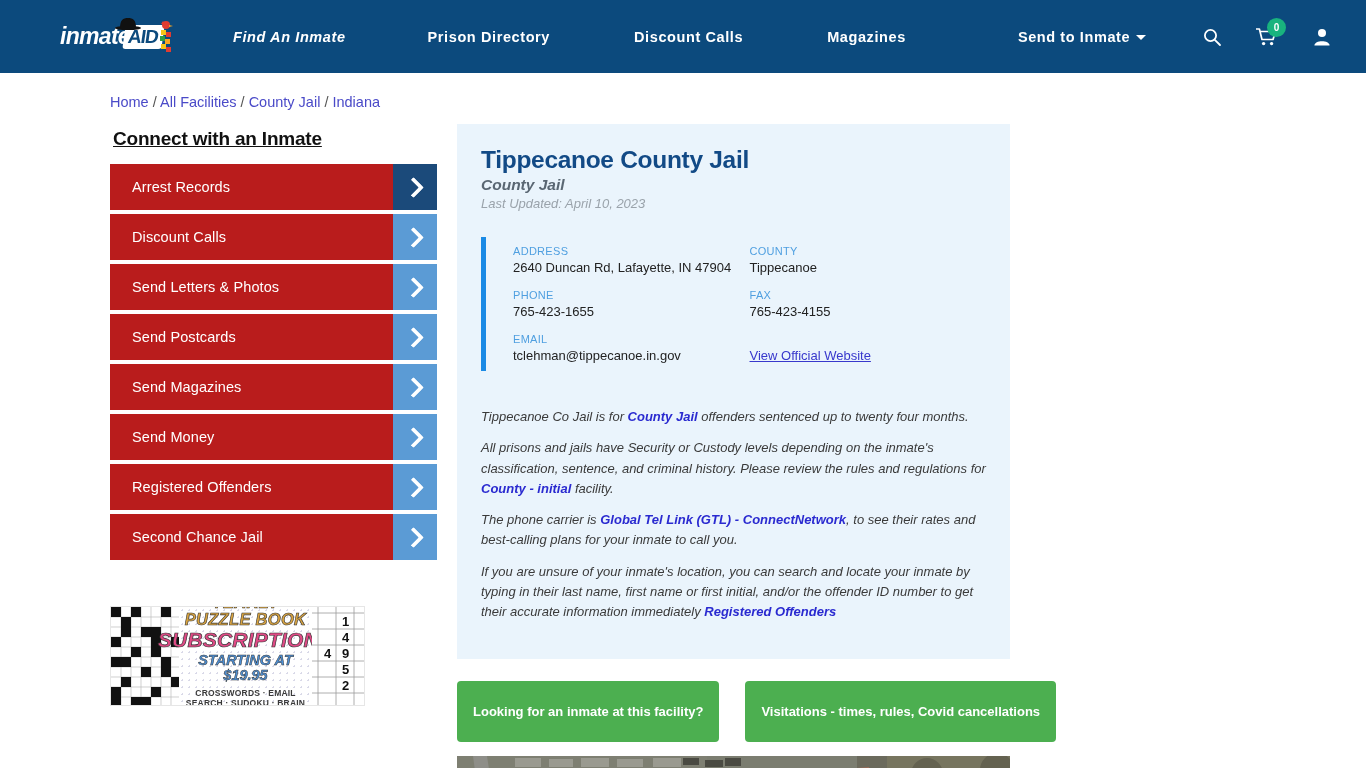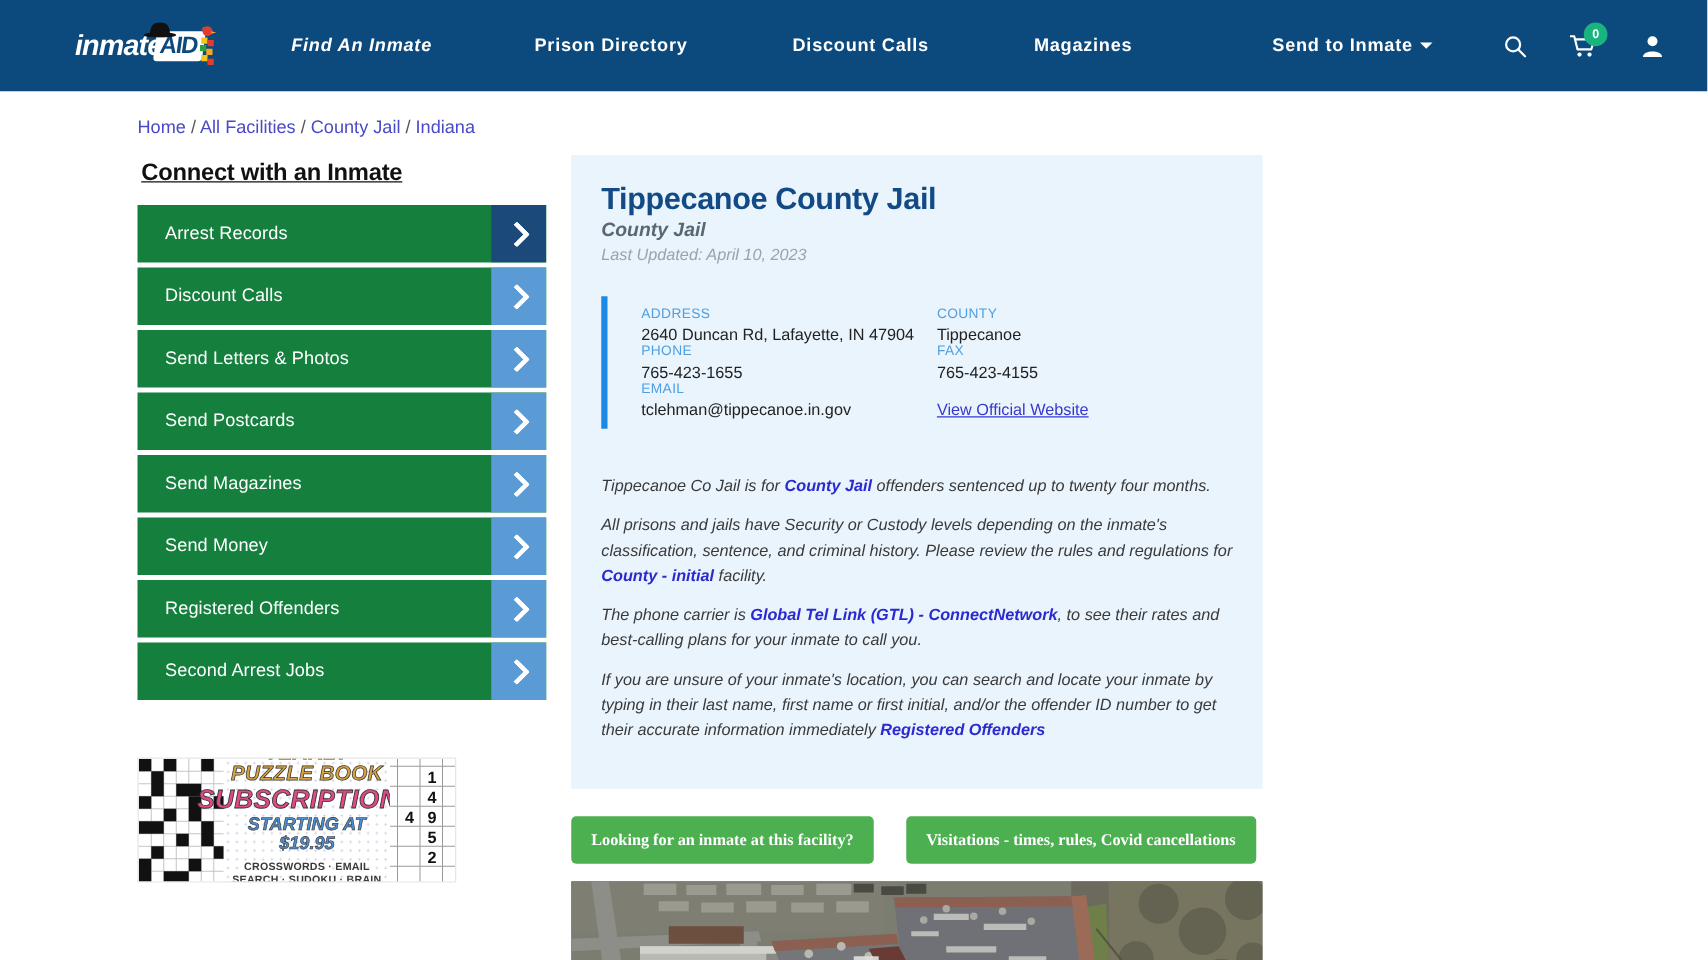--- a/index.html
+++ b/index.html
@@ -131,21 +131,21 @@
     text-decoration: underline;
     margin: 0 0 14px 3px;
     letter-spacing: -0.2px;
   }
 
   .side-btn {
     display: flex;
     align-items: stretch;
     height: 46px;
     margin-bottom: 4px;
-    background: #15803d;
+    background: #b91c1c;
     cursor: pointer;
     overflow: hidden;
   }
   .side-btn-label {
     flex: 1 1 auto;
     display: flex;
     align-items: center;
     padding-left: 22px;
     color: #ffffff;
     font-size: 14.5px;
@@ -254,20 +254,21 @@
     color: #9aa3ab;
     margin: 0;
   }
 
   .info-block {
     margin-top: 26px;
     border-left: 5px solid #1a8ae5;
     padding: 8px 0 8px 27px;
     display: grid;
     grid-template-columns: 1fr 1fr;
+    row-gap: 14px;
   }
   .info-label {
     font-size: 11px;
     color: #4f9fe0;
     letter-spacing: 0.3px;
     margin-bottom: 3px;
   }
   .info-value {
     font-size: 13px;
     color: #222222;
@@ -299,23 +300,23 @@
     gap: 26px;
     margin-top: 22px;
   }
   .green-btn {
     background: #4caf50;
     color: #ffffff;
     font-size: 13px;
     font-weight: bold;
     border: none;
     border-radius: 4px;
-    padding: 11px 16px;
+    padding: 23px 16px;
     cursor: pointer;
-    font-family: Liberation Serif, serif;
+    font-family: Liberation Sans, sans-serif;
     white-space: nowrap;
   }
 
   .aerial {
     margin-top: 14px;
     width: 553px;
     height: 103px;
     overflow: hidden;
     position: relative;
     background: #6d6f66;
@@ -434,21 +435,21 @@
             <span class="chev"></span>
           </div>
       </div>
       <div class="side-btn">
         <div class="side-btn-label">Registered Offenders</div>
         <div class="side-btn-arrow">
             <span class="chev"></span>
           </div>
       </div>
       <div class="side-btn">
-        <div class="side-btn-label">Second Arrest Jobs</div>
+        <div class="side-btn-label">Second Chance Jail</div>
         <div class="side-btn-arrow">
             <span class="chev"></span>
           </div>
       </div>
 
       <div class="ad">
         <svg class="ad-cross" viewBox="0 0 68 100">
           <rect width="68" height="100" fill="#ffffff"></rect>
           <g stroke="#bbbbbb" stroke-width="0.7">
             <path d="M0 10 H68 M0 20 H68 M0 30 H68 M0 40 H68 M0 50 H68 M0 60 H68 M0 70 H68 M0 80 H68 M0 90 H68"></path>

